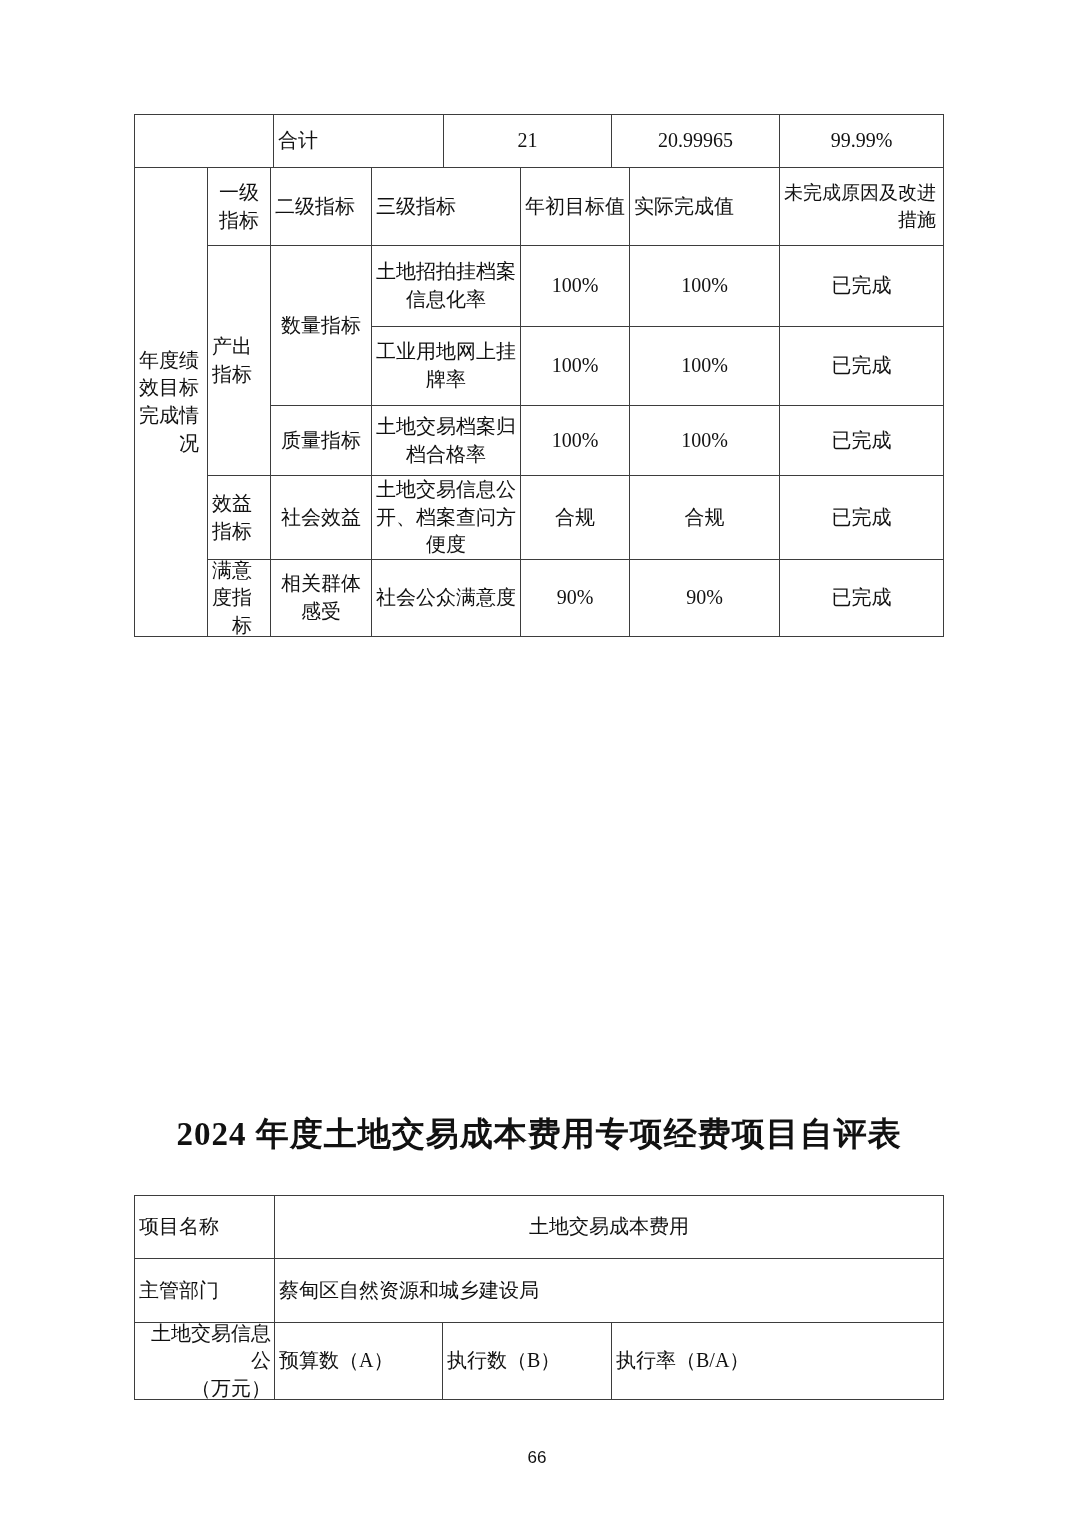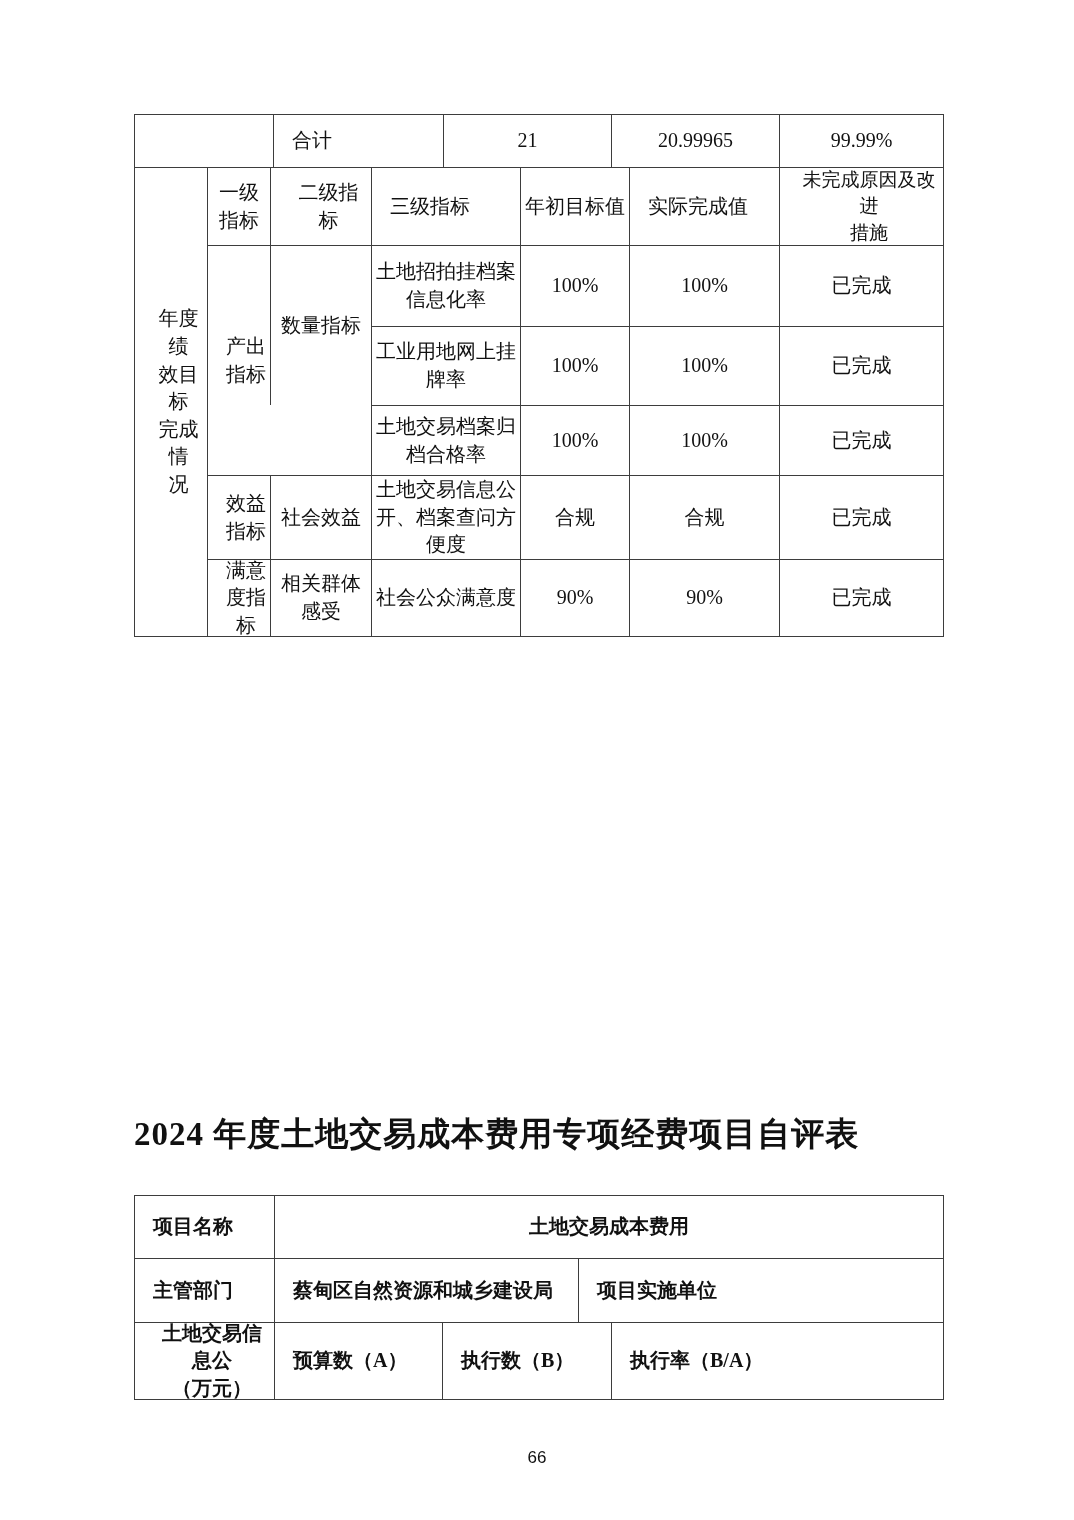--- a/index.html
+++ b/index.html
@@ -11,50 +11,50 @@
   body{
     width:1074px;height:1520px;position:relative;overflow:hidden;
     font-family:"Liberation Serif","DejaVu Serif",serif;
     color:var(--tc);
   }
   .cell{
     display:flex;align-items:center;justify-content:center;
     text-align:center;font-size:20px;line-height:1.38;
     white-space:pre-line;background:#ffffff;padding:2px 3px;
   }
-  .al{justify-content:flex-start;text-align:center;padding-left:18px;}
+  .al{justify-content:flex-start;text-align:right;padding-left:4px;}
   .sm{font-size:19px;}
   
   .sumrow{
     position:absolute;left:134px;top:114px;width:810px;height:53px;
     display:flex;border:1px solid var(--bc);border-bottom:none;
   }
   .sumrow .cell{border-left:1px solid var(--bc);}
   .sumrow .cell:first-child{border-left:none;}
   
   .pgrid{
     position:absolute;left:134px;top:167px;
     display:grid;border:1px solid var(--bc);
     grid-template-columns:72px 63px 101px 149px 109px 150px 164px;
     grid-template-rows:77px 81px 79px 70px 84px 77px;
   }
   .bl{border-left:1px solid var(--bc);}
   .bt{border-top:1px solid var(--bc);}
   
   .doc-title{
     position:absolute;left:134px;top:1112px;width:810px;
-    font-size:33px;font-weight:bold;
+    text-align:center;font-size:33px;font-weight:bold;
     letter-spacing:1px;white-space:nowrap;
   }
   
   .btable{
     position:absolute;left:134px;top:1195px;width:810px;
     border:1px solid var(--bc);
   }
-  .brow{display:flex;font-weight:bold;}
+  .brow{display:flex;}
   .brow + .brow{border-top:1px solid var(--bc);}
   .brow .cell{border-left:1px solid var(--bc);}
   .brow .cell:first-child{border-left:none;}
   .r1{height:62px;} .r2{height:64px;} .r3{height:77px;}
   .grow{flex:1 1 auto;}
   
   .w138{width:138px;} .w170{width:170px;} .w168{width:168px;}
   .w139{width:139px;} .w304{width:304px;} .w229{width:229px;}
   .w167{width:167px;} .w169{width:169px;}
   
@@ -99,20 +99,21 @@
   <div class="cell bl bt" style="grid-area:2/5/3/6">100%</div>
   <div class="cell bl bt" style="grid-area:2/6/3/7">100%</div>
   <div class="cell bl bt" style="grid-area:2/7/3/8">已完成</div>
 
   <div class="cell bl bt" style="grid-area:3/4/4/5">工业用地网上挂
 牌率</div>
   <div class="cell bl bt" style="grid-area:3/5/4/6">100%</div>
   <div class="cell bl bt" style="grid-area:3/6/4/7">100%</div>
   <div class="cell bl bt" style="grid-area:3/7/4/8">已完成</div>
 
+  <div class="cell bl bt" style="grid-area:4/3/5/4">质量指标</div>
   <div class="cell bl bt" style="grid-area:4/4/5/5">土地交易档案归
 档合格率</div>
   <div class="cell bl bt" style="grid-area:4/5/5/6">100%</div>
   <div class="cell bl bt" style="grid-area:4/6/5/7">100%</div>
   <div class="cell bl bt" style="grid-area:4/7/5/8">已完成</div>
 
   <div class="cell bl bt al" style="grid-area:5/2/6/3">效益
 指标</div>
   <div class="cell bl bt" style="grid-area:5/3/6/4">社会效益</div>
   <div class="cell bl bt" style="grid-area:5/4/6/5">土地交易信息公
@@ -136,21 +137,20 @@
 <div class="doc-title">2024 年度土地交易成本费用专项经费项目自评表</div>
 
 <div class="btable">
   <div class="brow r1">
     <div class="cell al w139">项目名称</div>
     <div class="cell grow">土地交易成本费用</div>
   </div>
   <div class="brow r2">
     <div class="cell al w139">主管部门</div>
     <div class="cell al w304">蔡甸区自然资源和城乡建设局</div>
-    <div class="cell al w229">项目实施单位</div>
   </div>
   <div class="brow r3">
     <div class="cell al w139">土地交易信息公
 （万元）</div>
     <div class="cell al w168">预算数（A）</div>
     <div class="cell al w169">执行数（B）</div>
     <div class="cell al grow">执行率（B/A）</div>
   </div>
 </div>
 

